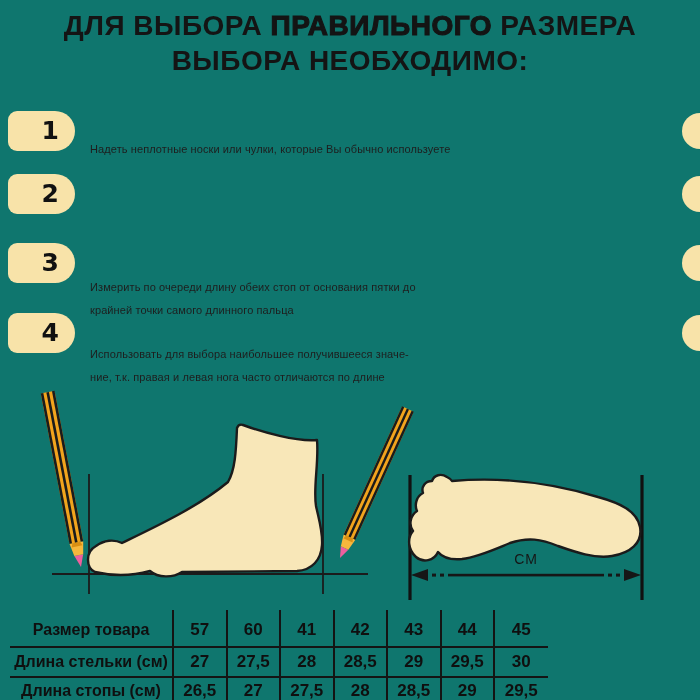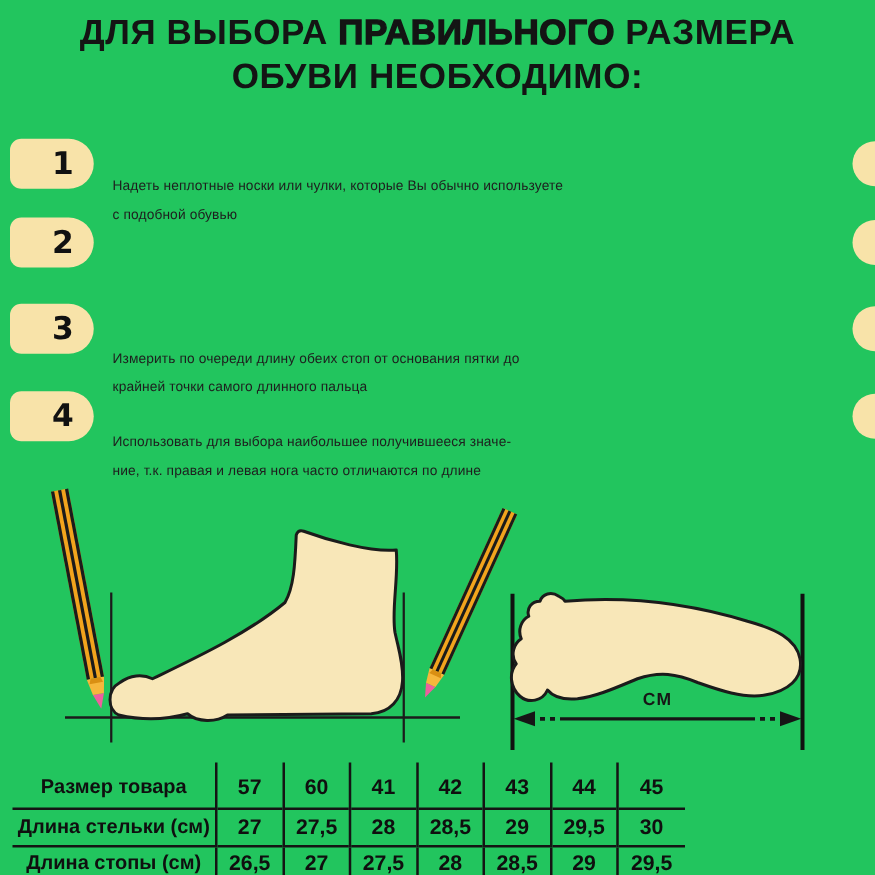--- a/index.html
+++ b/index.html
@@ -1,37 +1,37 @@
 <!DOCTYPE html>
 <html><head>
 <meta charset="utf-8">
 <style>
   html,body{margin:0;padding:0;background:#fff;}
-  .canvas{position:relative;width:700px;height:700px;background:#22c55e;overflow:hidden;
+  .canvas{position:relative;width:700px;height:700px;background:#0f766e;overflow:hidden;
           font-family:"Liberation Sans",sans-serif;color:#161616;}
 
   
   .title{position:absolute;top:8px;left:0;width:700px;text-align:center;
          font-size:28px;line-height:35px;font-weight:700;letter-spacing:.5px;color:#141414;}
   .title .xbold{font-weight:900;-webkit-text-stroke:1.1px #141414;}
 
   
   .badge{position:absolute;left:8px;width:67px;height:40px;background:#F8E3A9;
          border-radius:10px 22px 22px 10px;text-align:right;
          font-family:"DejaVu Sans",sans-serif;font-weight:800;font-size:25px;
          line-height:40px;padding-right:16px;box-sizing:border-box;color:#111;}
   .step-text{position:absolute;left:90px;width:560px;font-size:11px;line-height:22.5px;
              color:#1e1e1e;letter-spacing:.1px;margin-top:32px;}
   .edge-dot{position:absolute;right:-18px;width:36px;height:36px;border-radius:50%;
             background:#F8E3A9;}
 
   
   .illu{position:absolute;left:0;top:0;width:700px;height:700px;pointer-events:none;}
   .cm-label{position:absolute;left:503px;top:551px;width:46px;text-align:center;
-            font-size:14px;font-weight:700;letter-spacing:1px;color:#161616;text-transform:uppercase;}
+            font-size:14px;font-weight:400;letter-spacing:1px;color:#161616;text-transform:uppercase;}
 
   
   .size-table{position:absolute;left:10px;top:610px;border-collapse:collapse;table-layout:fixed;}
   .size-table td{border:0;text-align:center;vertical-align:middle;
                  font-weight:700;font-size:17px;color:#0f0f0f;padding:0;margin-left:18px;}
   .size-table td.lbl{font-size:16px;}
   .size-table td:not(:last-child){border-right:2px solid #141414;}
   .size-table tr:not(:first-child) td{border-top:2.5px solid #141414;}
   .size-table col.c-lbl{width:163px;}
   .size-table col.c-val{width:53.5px;}
@@ -39,31 +39,30 @@
   .size-table tr.r2 td{height:28px;}
   .size-table tr.r3 td{height:26px;}
 </style>
 </head>
 <body>
 
 <div class="canvas">
 
   <div class="title">
     <div><span>ДЛЯ ВЫБОРА </span><span class="xbold">ПРАВИЛЬНОГО</span><span> РАЗМЕРА</span></div>
-    <div>ОБУВИ НЕОБХОДИМО:</div>
+    <div>ВЫБОРА НЕОБХОДИМО:</div>
   </div>
 
   <div class="badge" style="top:111px">1</div>
   <div class="badge" style="top:174px">2</div>
   <div class="badge" style="top:243px">3</div>
   <div class="badge" style="top:313px">4</div>
 
   <div class="step-text" style="top:106px">
     <div>Надеть неплотные носки или чулки, которые Вы обычно используете</div>
-      <div>с подобной обувью</div>
   </div>
   <div class="step-text" style="top:311px">
     <div>Использовать для выбора наибольшее получившееся значе-</div>
       <div>ние, т.к. правая и левая нога часто отличаются по длине</div>
   </div>
   <div class="step-text" style="top:244px">
     <div>Измерить по очереди длину обеих стоп от основания пятки до</div>
       <div>крайней точки самого длинного пальца</div>
   </div>
 

